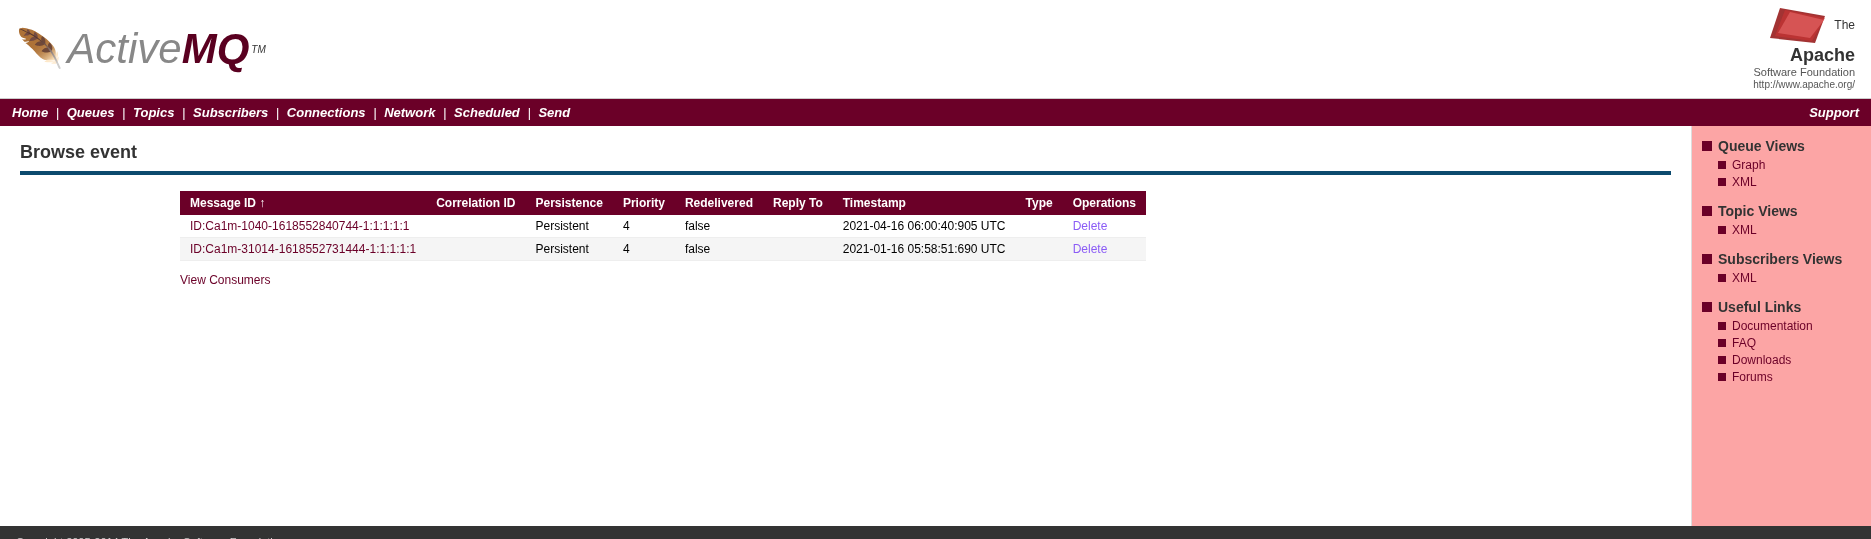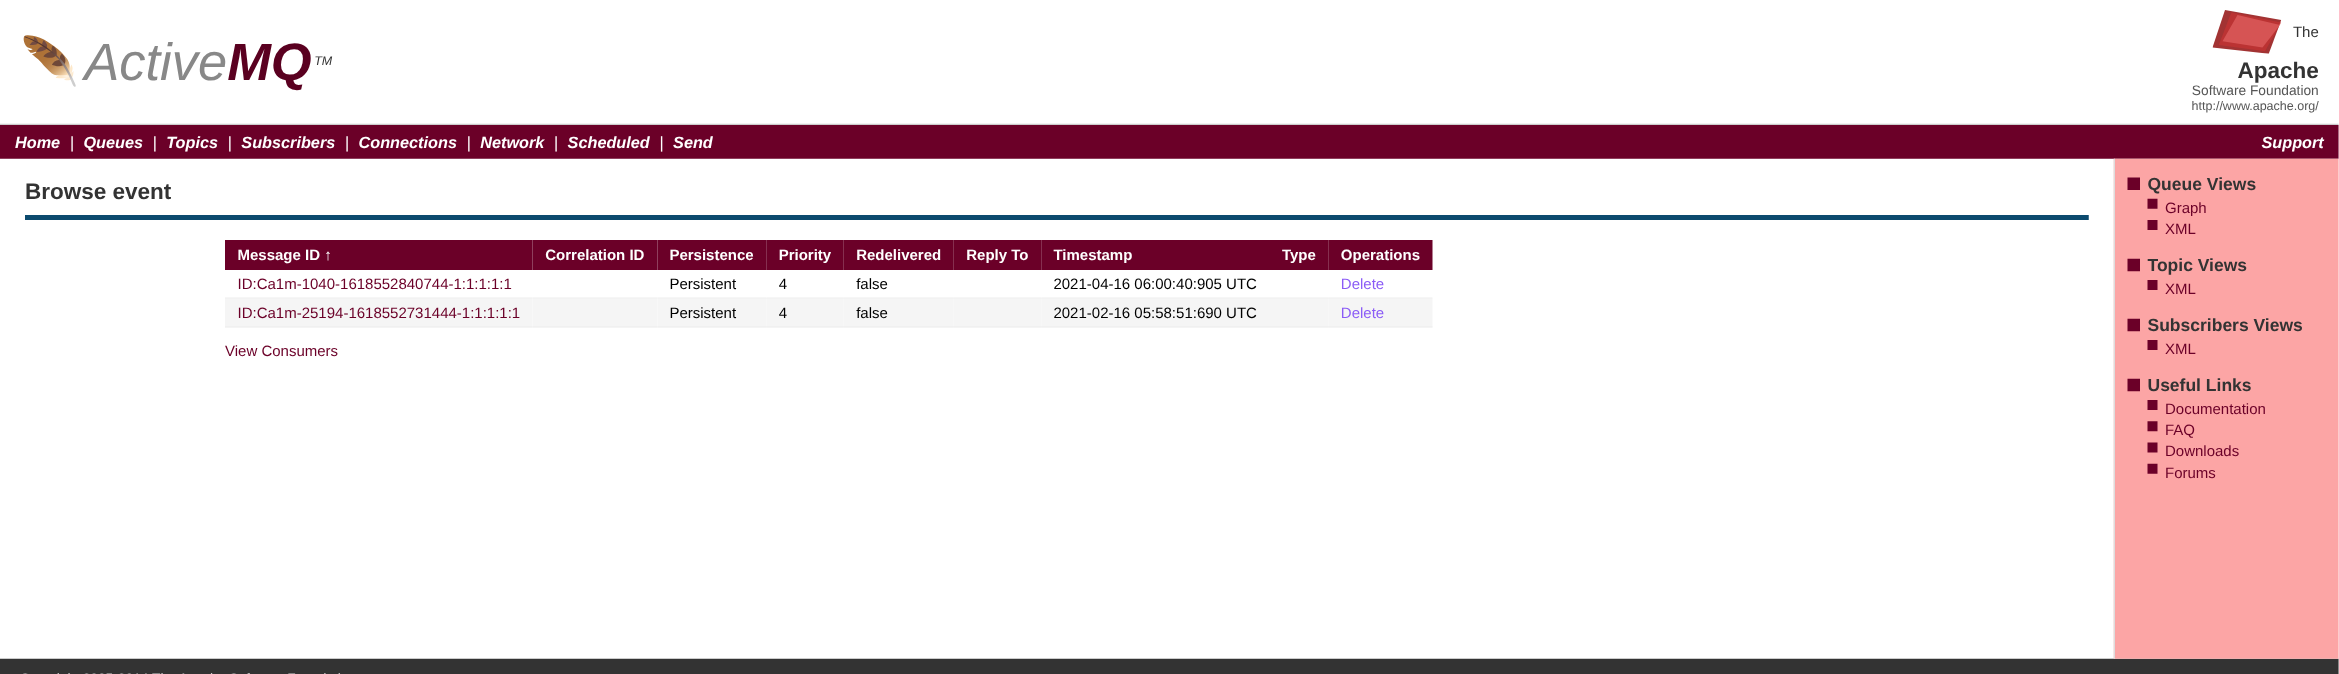--- a/index.html
+++ b/index.html
@@ -132,21 +132,21 @@
     .sidebar-bullet {
       display: inline-block;
       width: 10px;
       height: 10px;
       background: #6b0028;
       margin-right: 6px;
       flex-shrink: 0;
     }
     .sidebar-item {
       display: flex;
-      align-items: flex-start;
+      align-items: center;
       margin: 3px 0 3px 16px;
     }
     .sidebar-item-bullet {
       display: inline-block;
       width: 8px;
       height: 8px;
       background: #6b0028;
       margin-right: 6px;
       flex-shrink: 0;
     }
@@ -222,27 +222,27 @@
             <td></td>
             <td>Persistent</td>
             <td>4</td>
             <td>false</td>
             <td></td>
             <td>2021-04-16 06:00:40:905 UTC</td>
             <td></td>
             <td><a href="#" class="delete-link">Delete</a></td>
           </tr>
           <tr>
-            <td><a href="#" class="msg-id-link">ID:Ca1m-25194-1618552731444-1:1:1:1:1</a></td>
+            <td><a href="#" class="msg-id-link">ID:Ca1m-31014-1618552731444-1:1:1:1:1</a></td>
             <td></td>
             <td>Persistent</td>
             <td>4</td>
             <td>false</td>
             <td></td>
-            <td>2021-02-16 05:58:51:690 UTC</td>
+            <td>2021-01-16 05:58:51:690 UTC</td>
             <td></td>
             <td><a href="#" class="delete-link">Delete</a></td>
           </tr>
         </tbody>
     </table>
 
     <a href="#" class="view-consumers">View Consumers</a>
   </div>
 
   <div id="sidebar">

